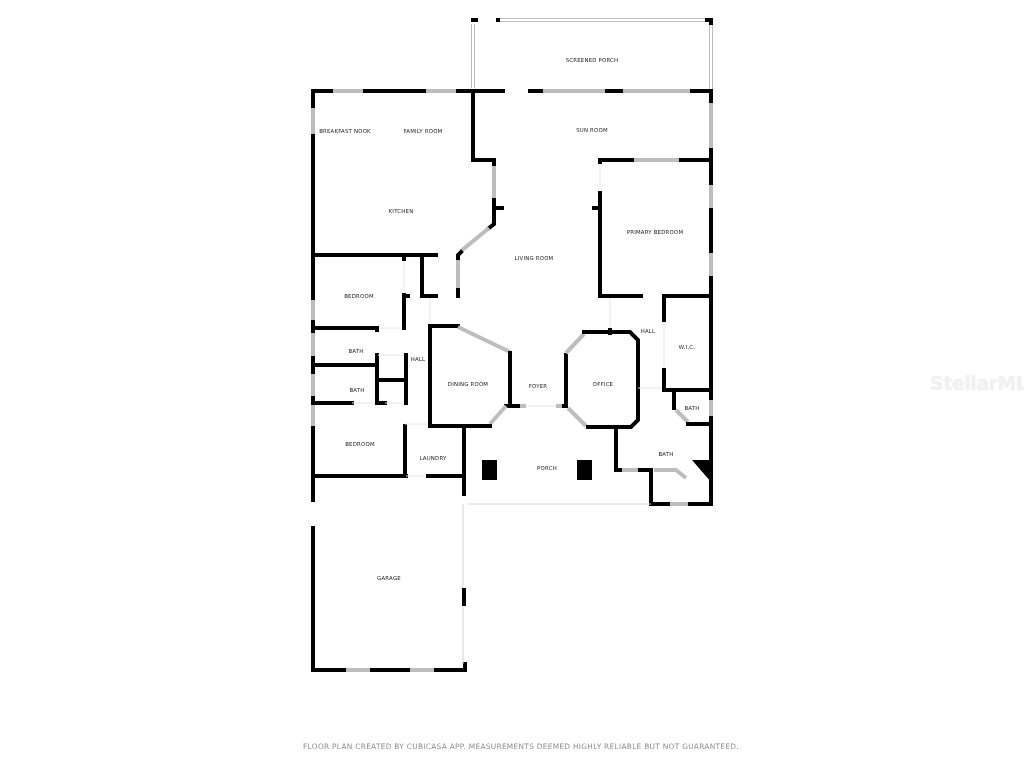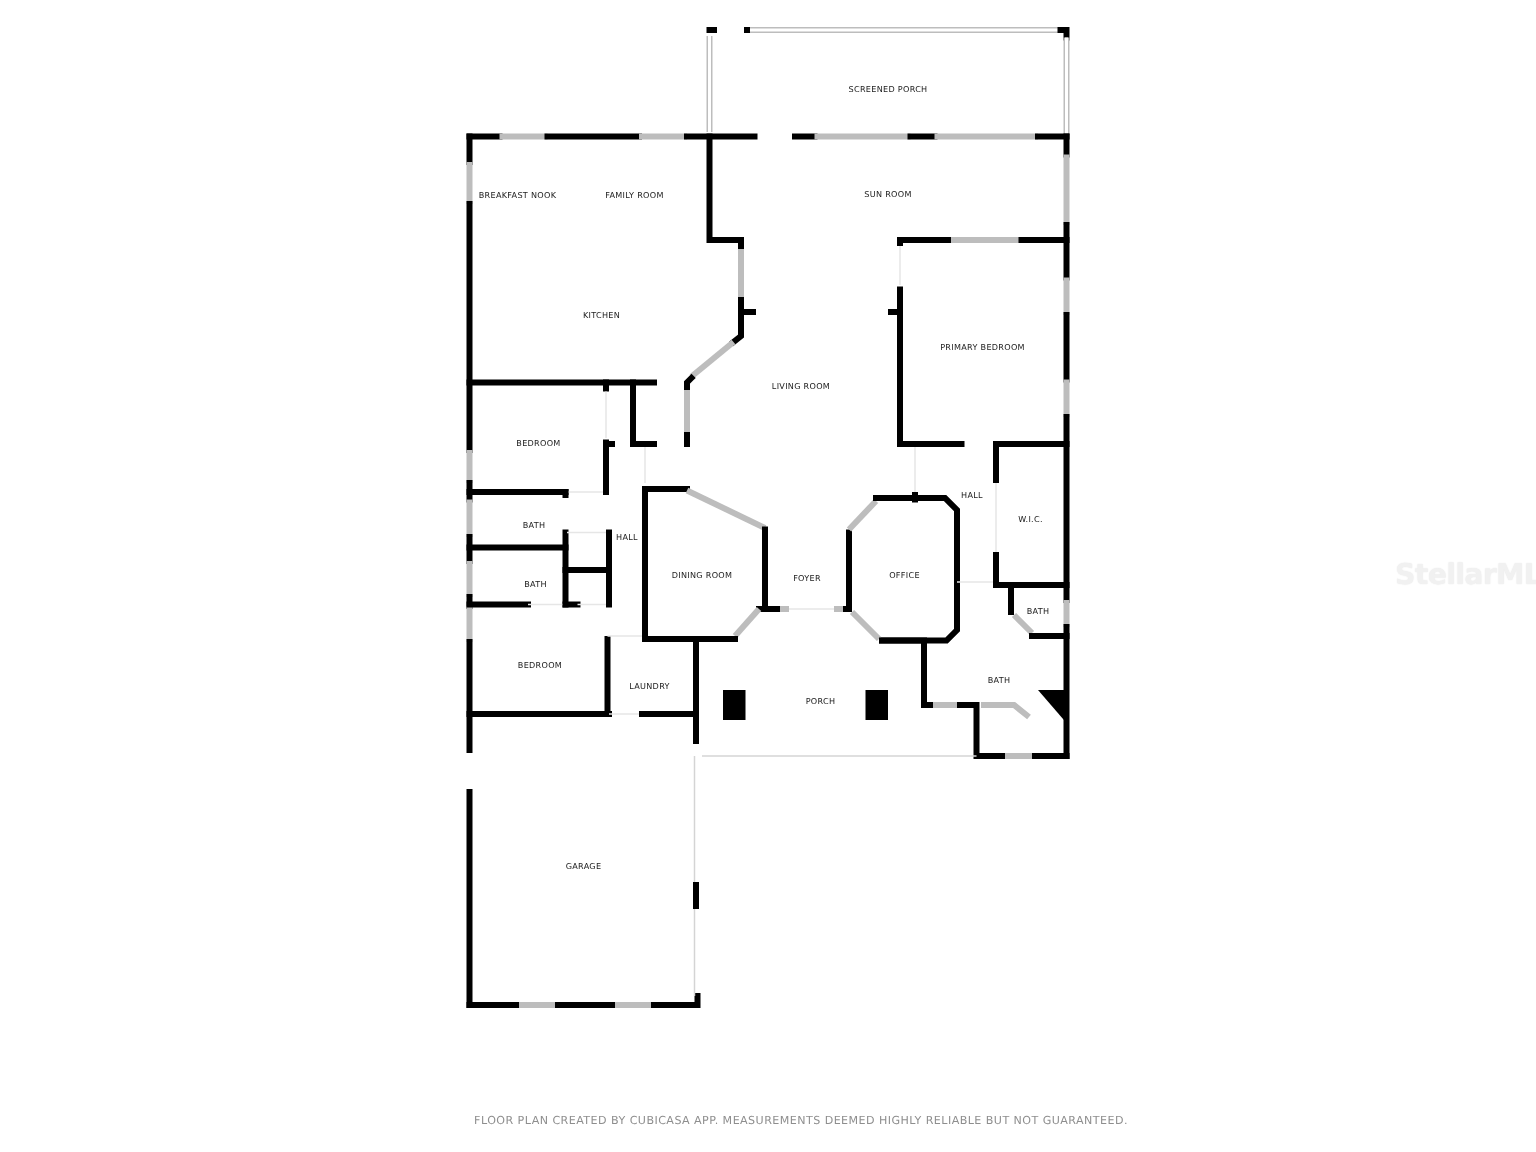--- a/index.html
+++ b/index.html
@@ -4,21 +4,21 @@
   <style>
     html, body { margin: 0; padding: 0; background: #ffffff; }
     body { width: 1024px; height: 768px; position: relative; overflow: hidden; font-family: "DejaVu Sans", sans-serif; }
     #plan { position: absolute; left: 0; top: 0; width: 1024px; height: 768px; }
     .wall { stroke: #000; stroke-width: 4; fill: none; stroke-linecap: square; }
     .win { stroke: #bdbdbd; stroke-width: 4; fill: none; }
     .wininner { stroke: #ffffff; stroke-width: 2; fill: none; }
     .thin { stroke: #d4d4d4; stroke-width: 1; fill: none; }
     .door { stroke: #e6e6e6; stroke-width: 1; fill: none; }
     .label { position: absolute; font-size: 5.4px; color: #222; letter-spacing: 0.2px; white-space: nowrap; transform: translate(-50%, -50%); text-transform: uppercase; }
-    .footer { position: absolute; left: 512px; top: 742px; transform: translateX(-50%); font-size: 7.4px; color: #8e8e8e; letter-spacing: 0.3px; white-space: nowrap; padding-left: 44px; }
+    .footer { position: absolute; left: 499px; top: 742px; transform: translateX(-50%); font-size: 7.4px; color: #8e8e8e; letter-spacing: 0.3px; white-space: nowrap; padding-left: 44px; }
     .watermark { position: absolute; left: 930px; top: 372px; font-size: 19px; color: #f1f1f1; font-weight: bold; letter-spacing: -0.5px; white-space: nowrap; text-shadow: 0 0 1px #e8e8e8; }
   </style>
 </head>
 <body>
 
 <svg id="plan" viewBox="0 0 1024 768" xmlns="http://www.w3.org/2000/svg">
 
   <g>
     <path class="wall" d="M473 20 L476 20"></path>
     <path class="wall" d="M498 20 L500 20"></path>

